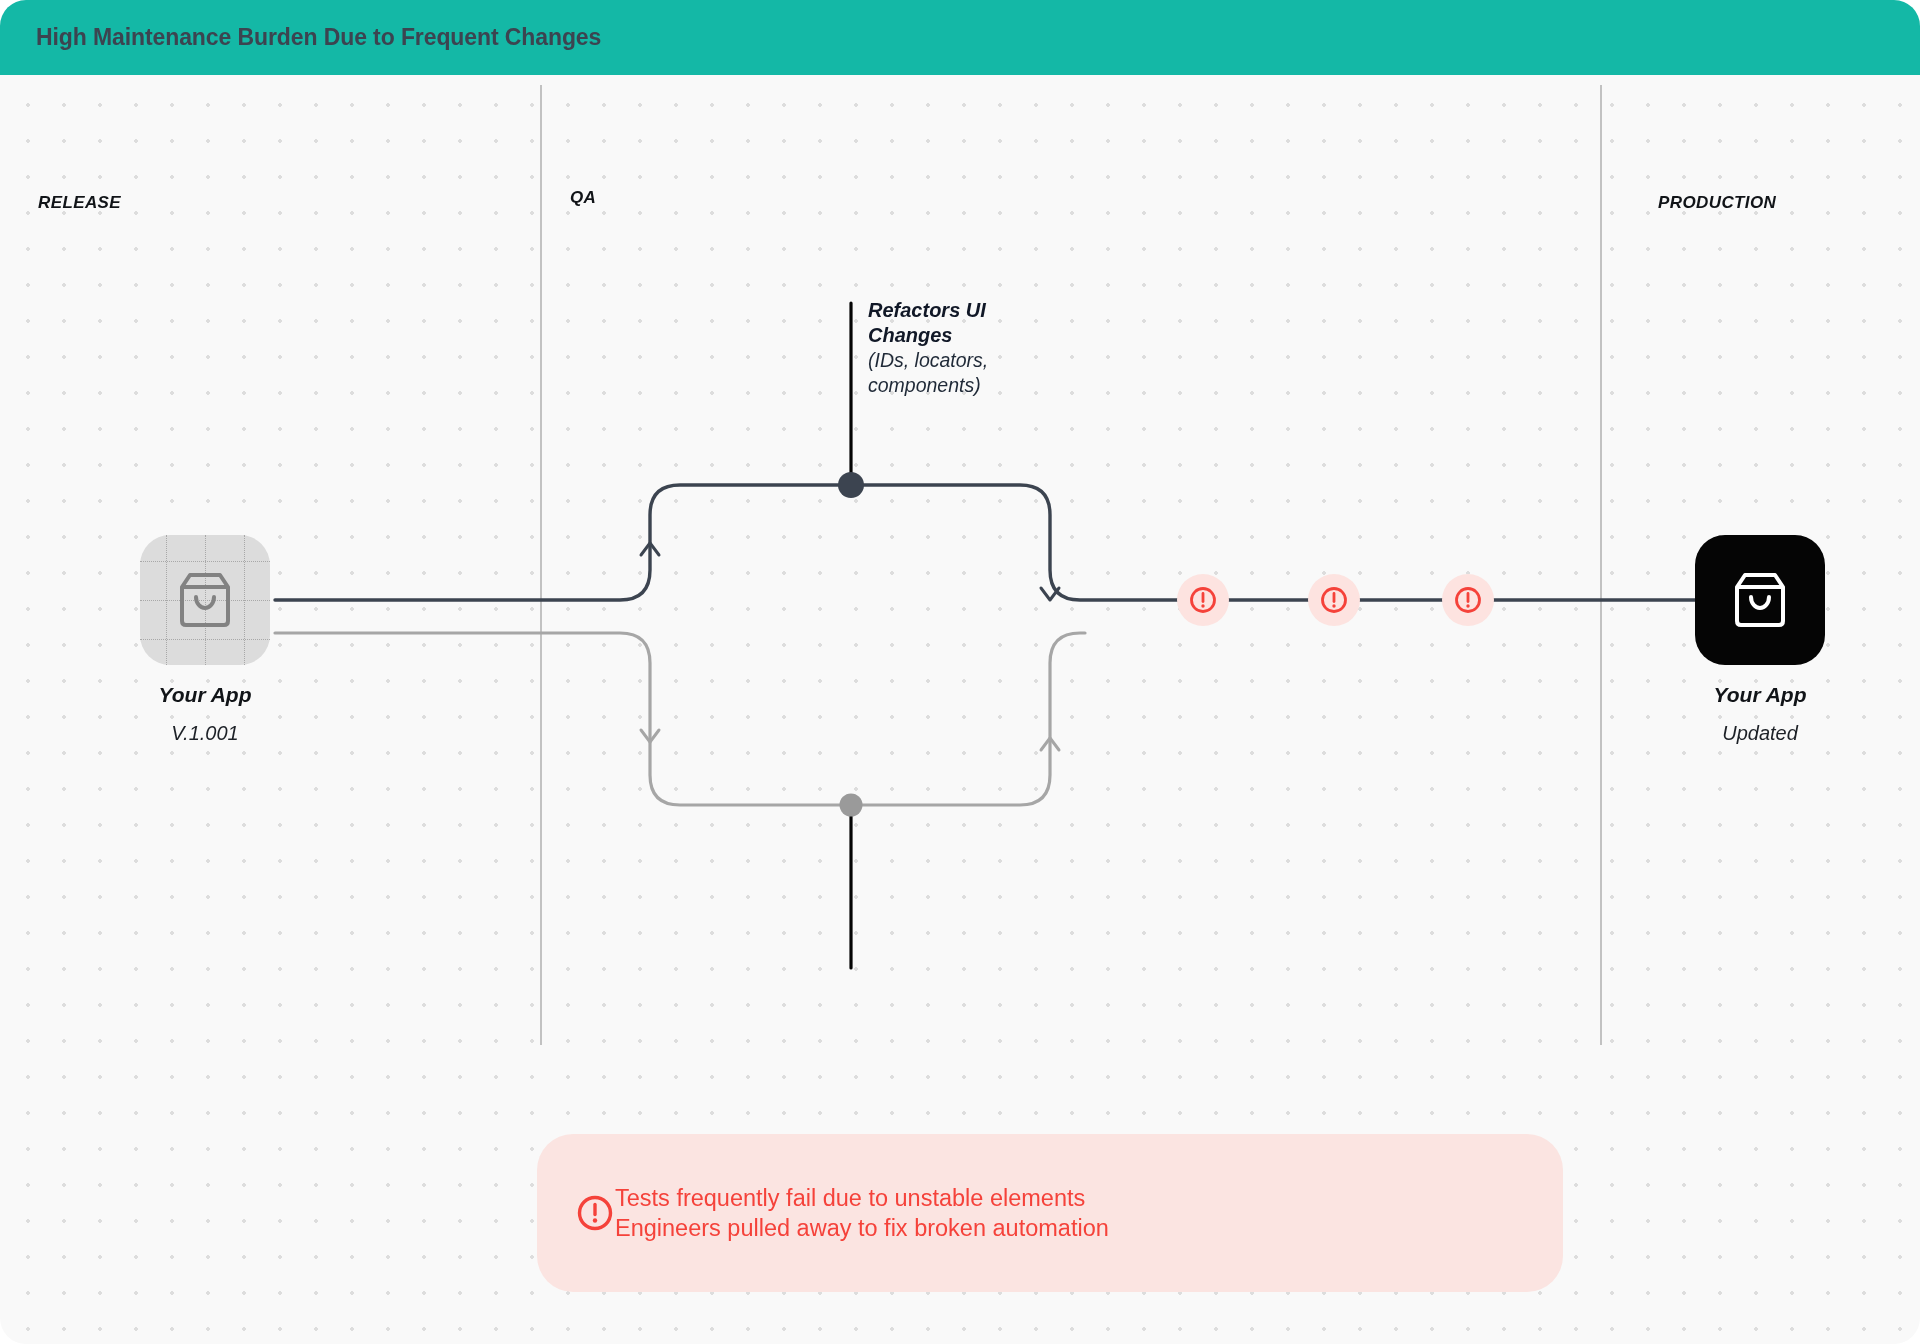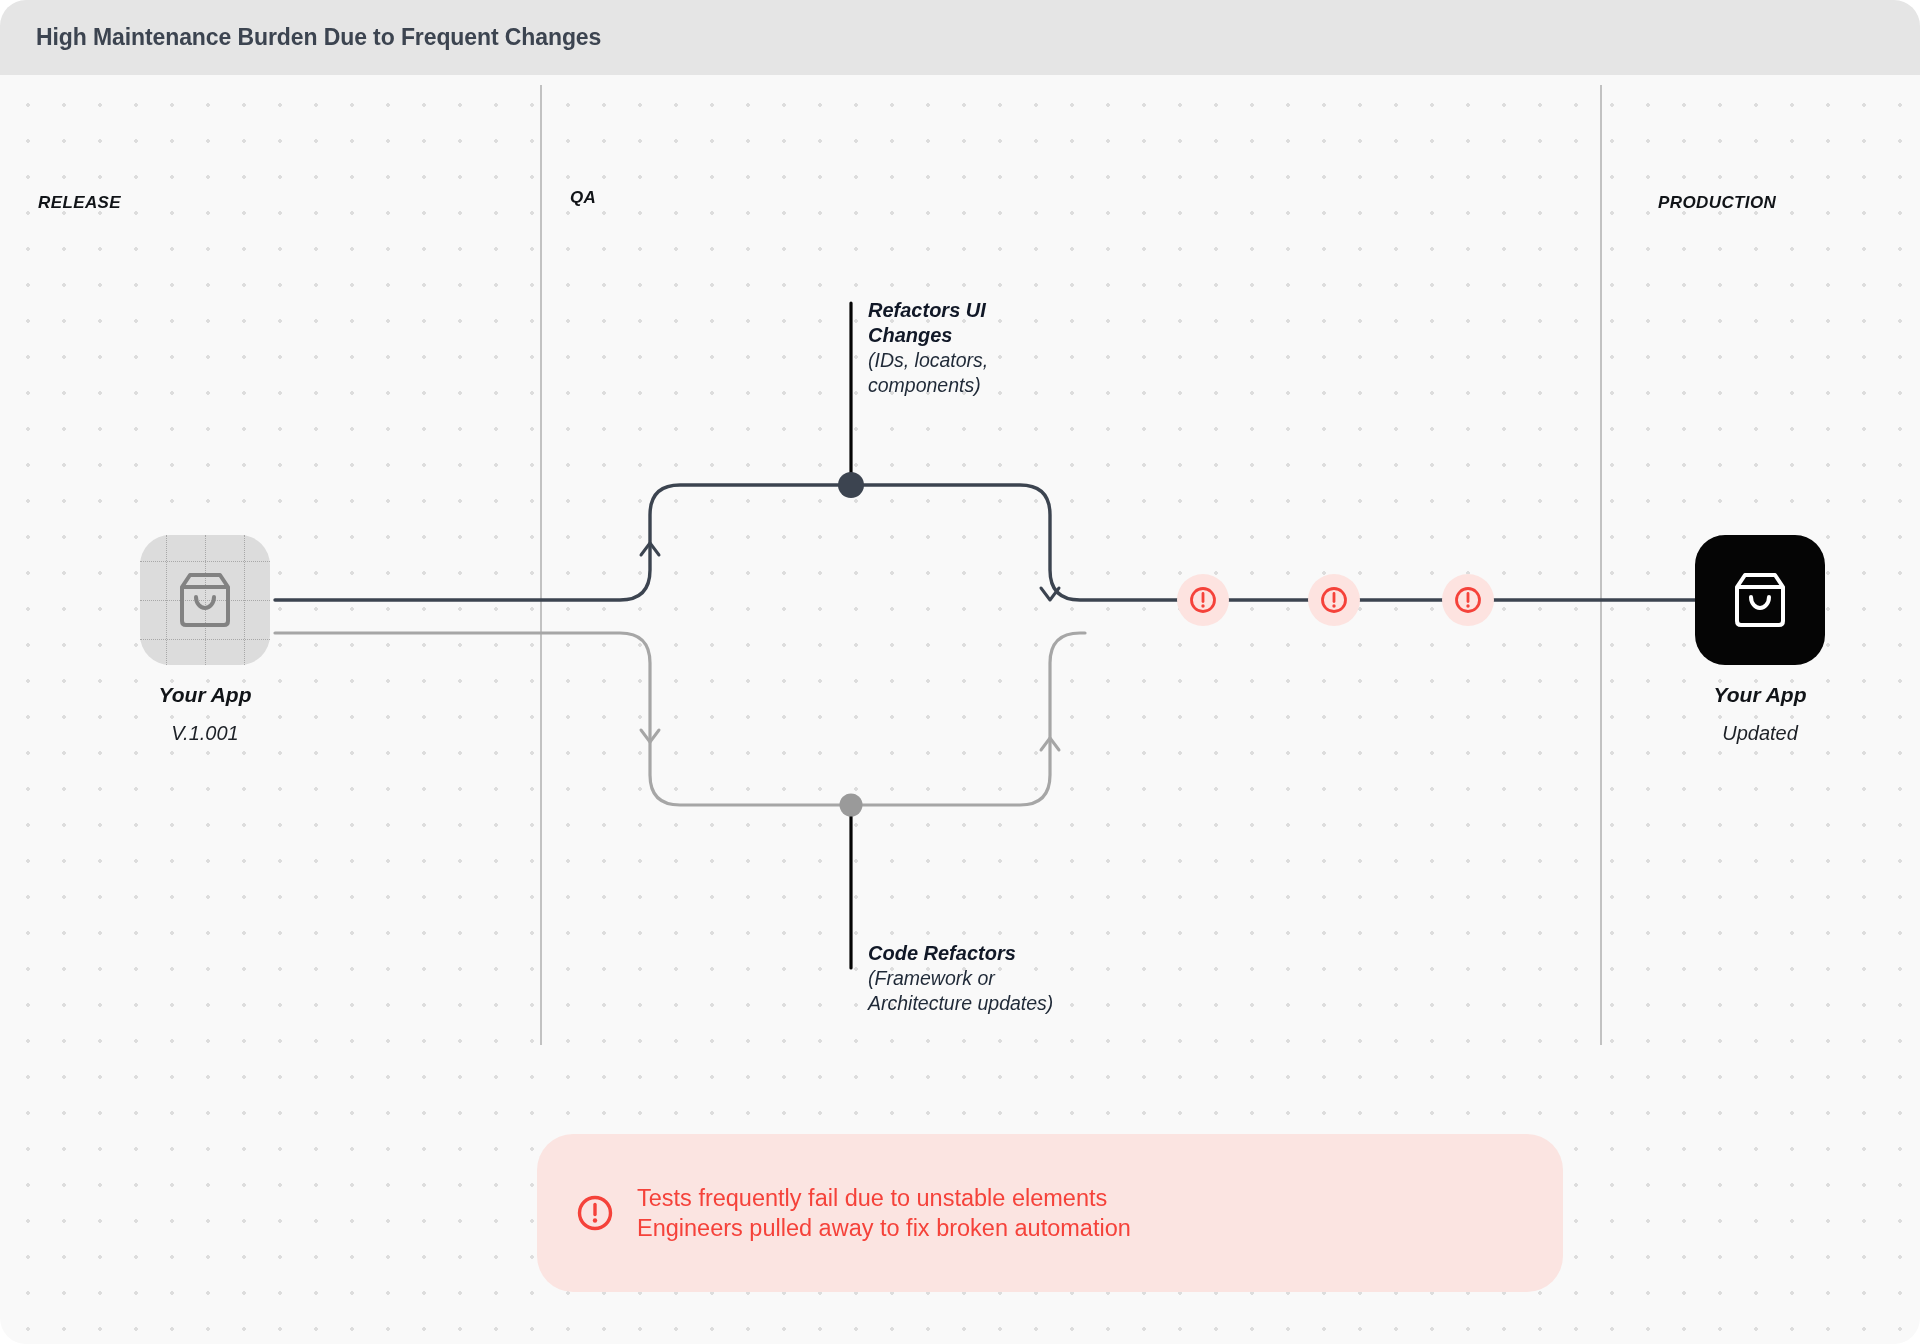--- a/index.html
+++ b/index.html
@@ -20,21 +20,21 @@
     border-radius: 26px;
     overflow: hidden;
   }
 
   
   #header {
     position: absolute;
     left: 0; top: 0;
     width: 1920px;
     height: 75px;
-    background: #e5e5e5;
+    background: #14b8a6;
     display: flex;
     align-items: center;
   }
   #header-title {
     margin-left: 36px;
     font-size: 23px;
     font-weight: bold;
     color: #3c4450;
     letter-spacing: -0.1px;
   }
@@ -157,21 +157,20 @@
     display: flex;
     align-items: center;
   }
   #callout-icon {
     margin-left: 38px;
     flex: 0 0 auto;
     display: flex;
     align-items: center;
   }
   #callout-lines {
-    margin-left: 22px;
     display: flex;
     flex-direction: column;
     justify-content: center;
   }
   .callout-line {
     font-size: 23.5px;
     color: #f5423a;
     line-height: 1.29;
     white-space: nowrap;
   }
@@ -258,25 +257,20 @@
       </div>
     </div>
 
     <div class="annot" style="left:868px; top:223px;">
       <div class="annot-title">Refactors UI
 Changes</div>
       <div class="annot-sub">(IDs, locators,
 components)</div>
     </div>
 
-    <div class="annot" style="left:868px; top:866px;">
-      <div class="annot-title">Code Refactors</div>
-      <div class="annot-sub">(Framework or
-Architecture updates)</div>
-    </div>
 
     <div class="badge" style="left:1177px; top:499px;">
       <svg width="30" height="30" viewBox="0 0 30 30">
         <circle cx="15" cy="15" r="11.5" fill="none" stroke="#f5423a" stroke-width="2.8"></circle>
         <line x1="15" y1="8.5" x2="15" y2="16.5" stroke="#f5423a" stroke-width="2.8" stroke-linecap="round"></line>
         <circle cx="15" cy="21" r="1.7" fill="#f5423a"></circle>
       </svg>
     </div>
     <div class="badge" style="left:1308px; top:499px;">
       <svg width="30" height="30" viewBox="0 0 30 30">

